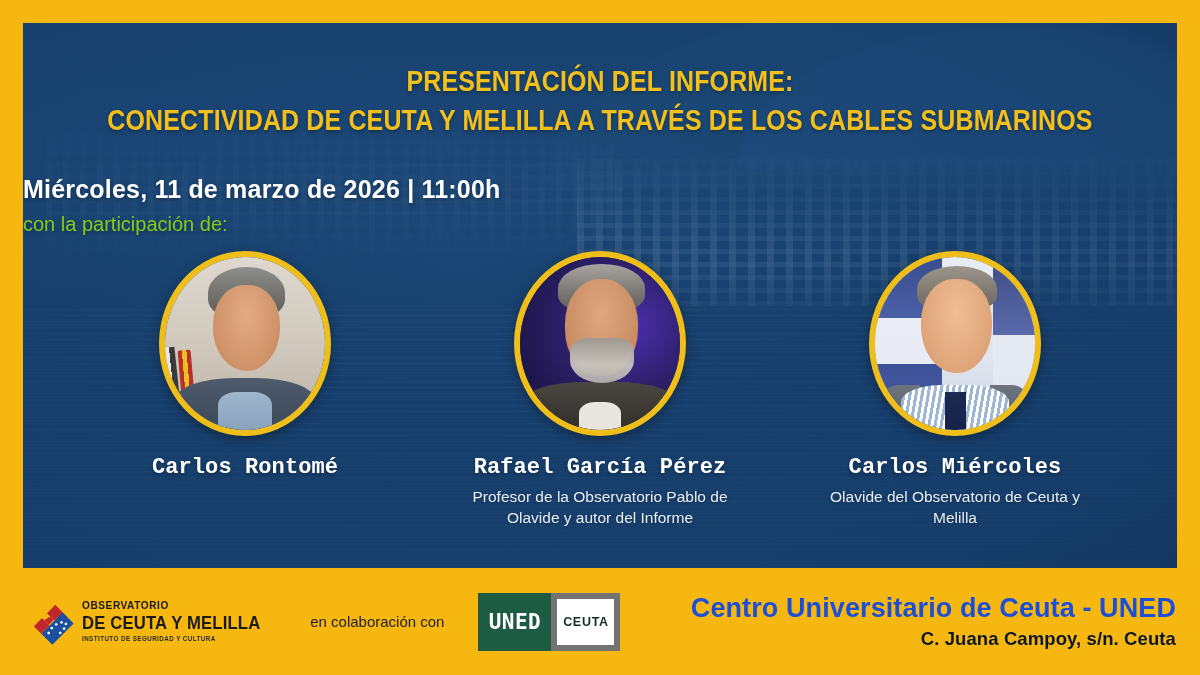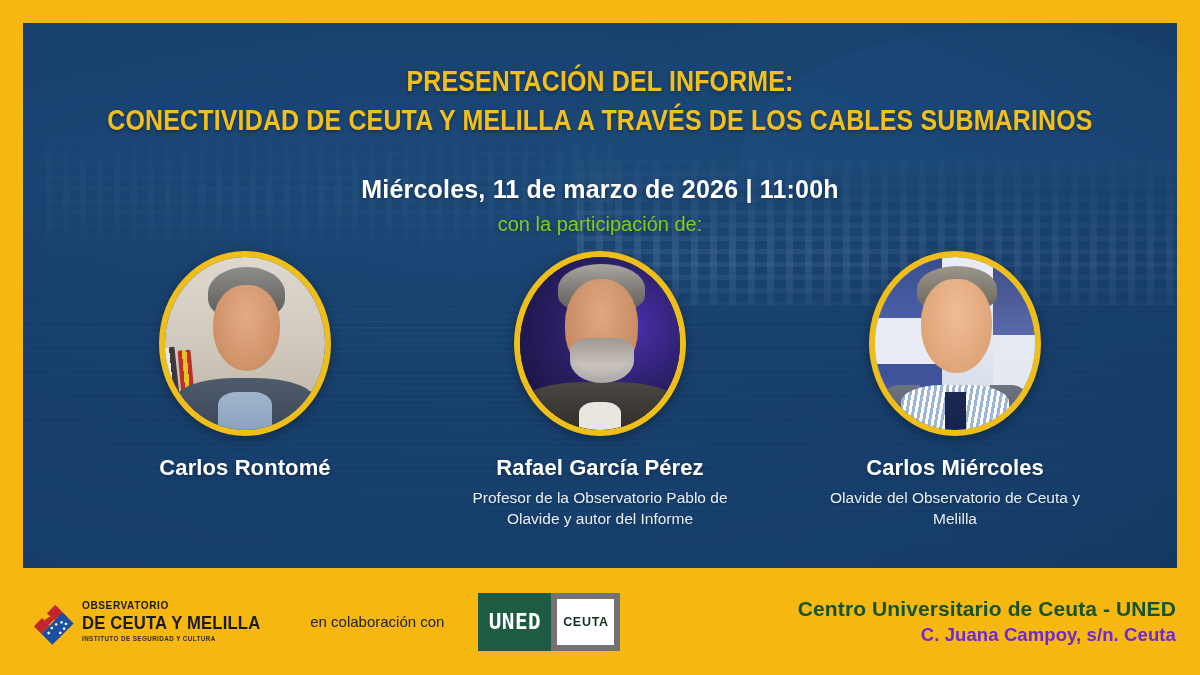--- a/index.html
+++ b/index.html
@@ -113,21 +113,21 @@
     font-size: 29px;
     transform: scaleX(.86);
     display: block;
     margin-top: 5px;
   }
 
   .datebar {
     position: absolute;
     left: 0; right: 0;
     top: 152px;
-    text-align: center;
+    text-align: left;
     color: #FFFFFF;
   }
   .datebar .date {
     display: block;
     font-size: 25px;
     font-weight: 700;
     letter-spacing: .2px;
     text-shadow: 0 2px 4px rgba(0,0,0,.30);
   }
   .datebar .with {
@@ -293,20 +293,21 @@
   }
 
   .sp-name {
     margin-top: 19px;
     font-size: 22px;
     font-weight: 700;
     color: #FFFFFF;
     text-align: center;
     letter-spacing: .1px;
     text-shadow: 0 2px 4px rgba(0,0,0,.30);
+    font-family: Liberation Mono, monospace;
   }
   .sp-role {
     margin-top: 7px;
     font-size: 15.5px;
     font-weight: 400;
     color: #E9EFF6;
     text-align: center;
     line-height: 1.34;
     text-shadow: 0 1px 3px rgba(0,0,0,.28);
   }
@@ -388,31 +389,31 @@
     letter-spacing: .7px;
   }
 
   .footer-right {
     margin-left: auto;
     text-align: right;
     line-height: 1.18;
   }
   .fr-1 {
     display: block;
-    font-size: 21px;
-    font-weight: 700;
-    color: #14532d;
+    font-size: 27px;
+    font-weight: 700;
+    color: #1d4ed8;
     letter-spacing: .1px;
     text-align: right;
   }
   .fr-2 {
     display: block;
     font-size: 18.5px;
     font-weight: 700;
-    color: #6d28d9;
+    color: #0f172a;
     margin-top: 3px;
     letter-spacing: .1px;
   }
 </style>
 </head>
 <body>
 
 <div id="poster">
 
   <div id="stage">

